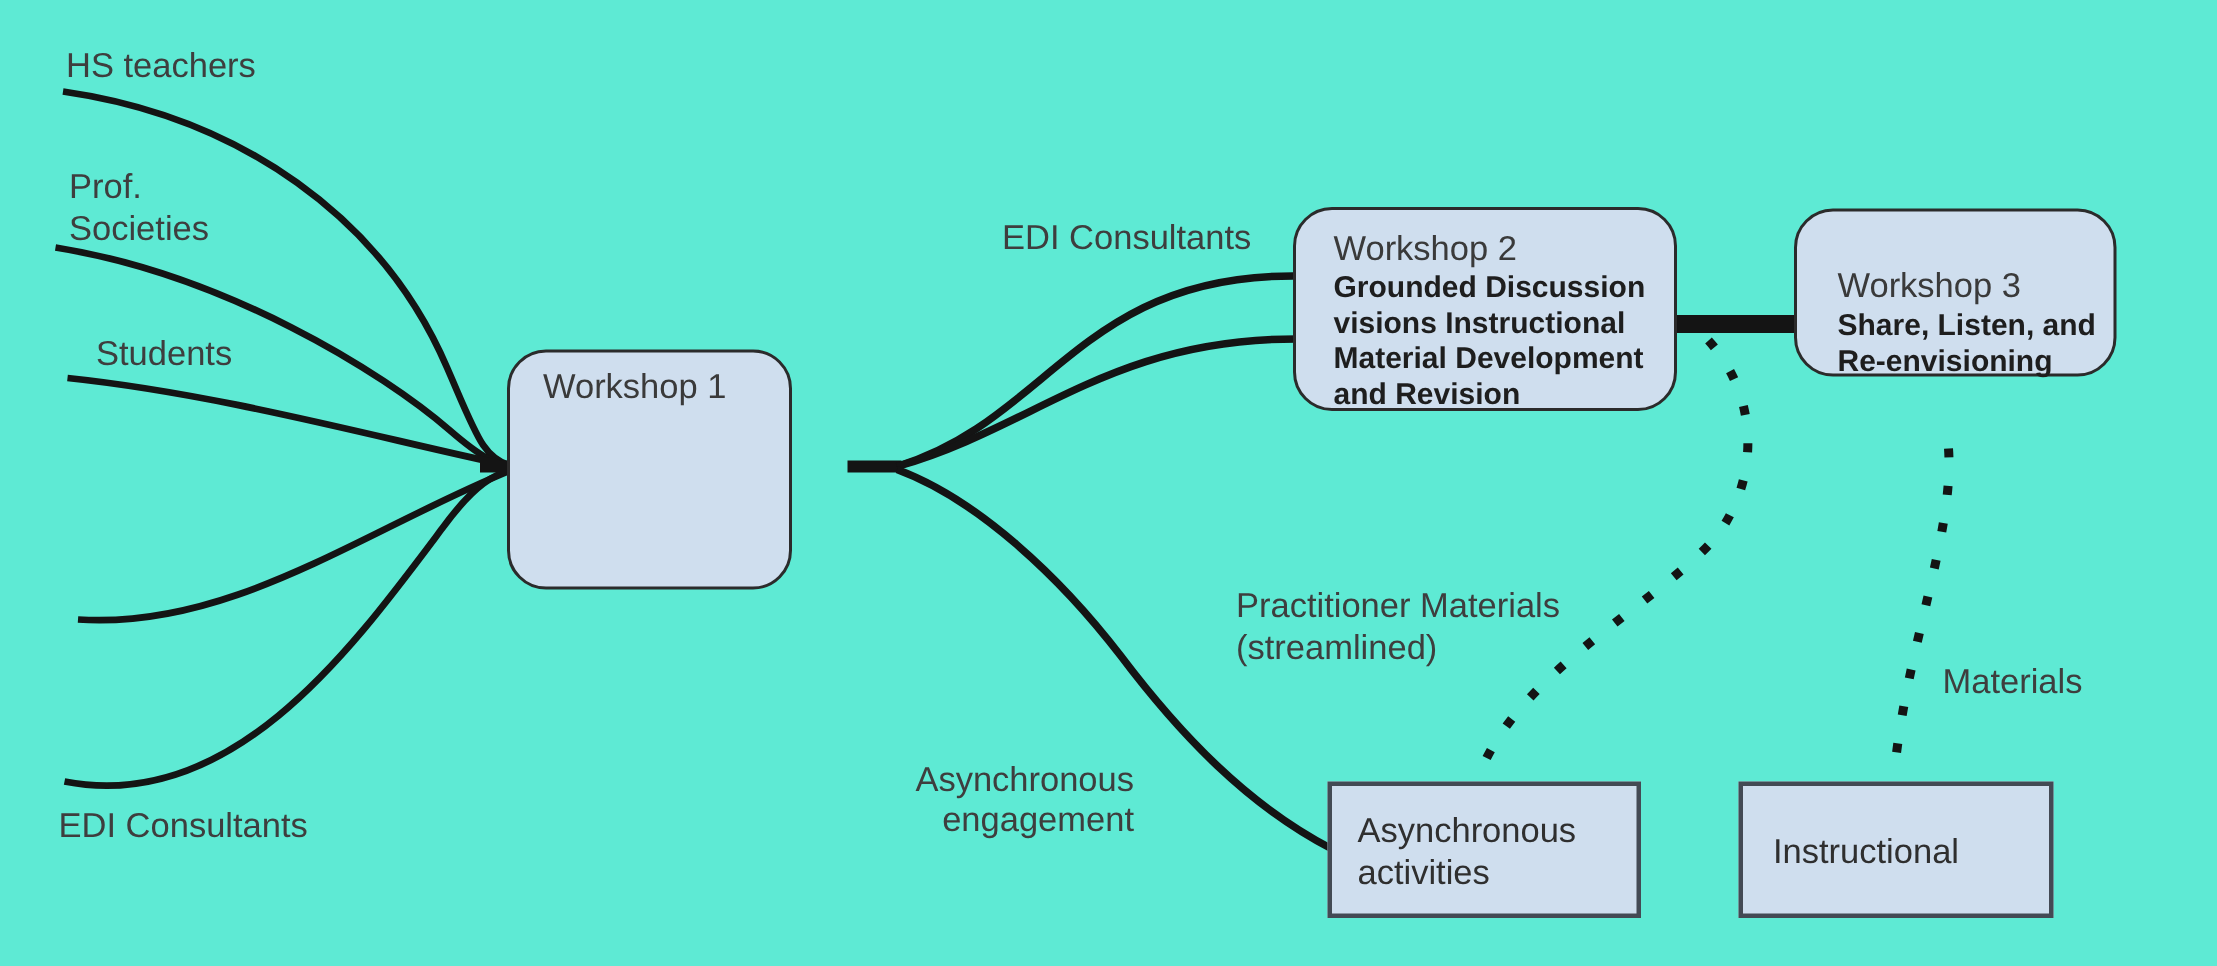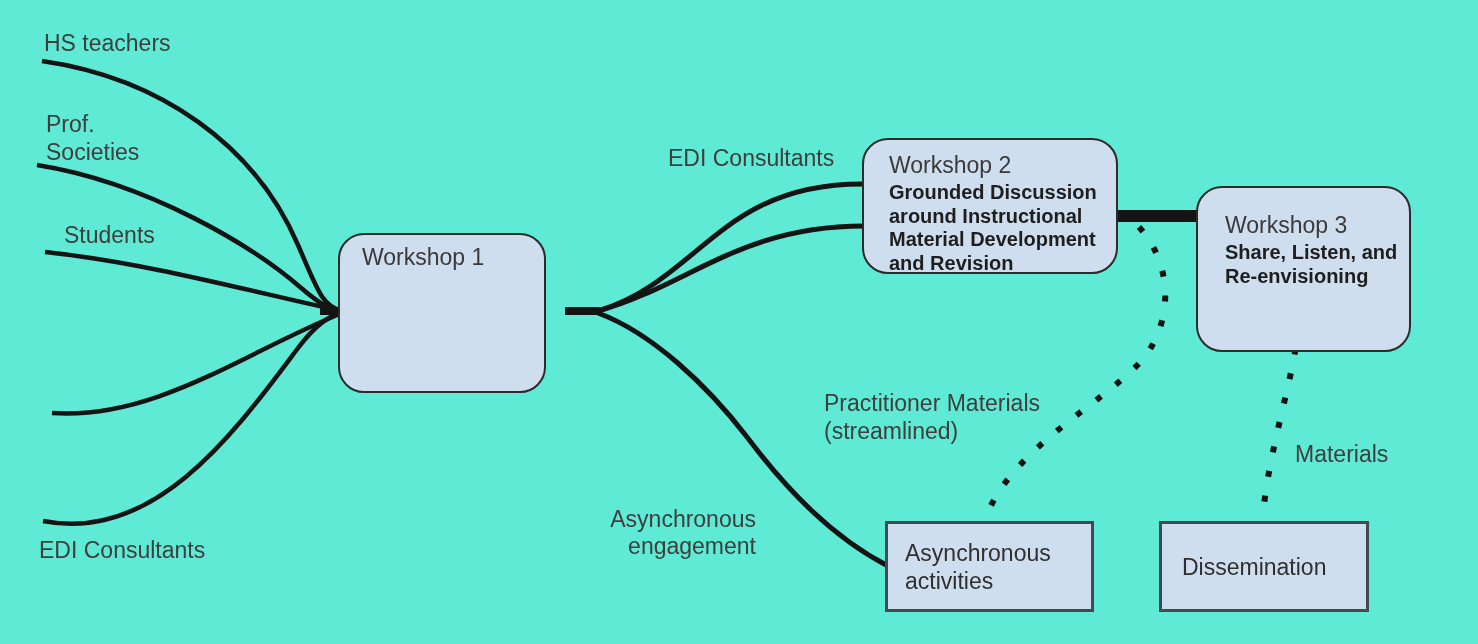--- a/index.html
+++ b/index.html
@@ -36,23 +36,23 @@
     font-size:23px;line-height:27px;color:#3a3a3a;margin-bottom:2px;
   }
   .node .body{
     font-weight:bold;font-size:20px;line-height:23.5px;color:#1e1e1e;
     white-space:pre-line;
   }
   .node .sq-label{
     font-size:23px;line-height:28px;color:#2f2f2f;white-space:pre-line;
   }
   
-  #w1{left:338px;top:233px;width:208px;height:160px;padding:9px 16px 0 22px;}
+  #w1{left:338px;top:233px;width:190px;height:160px;padding:9px 16px 0 22px;}
   #w2{left:862px;top:138px;width:256px;height:136px;padding:12px 10px 0 25px;}
-  #w3{left:1196px;top:139px;width:215px;height:166px;padding:24px 10px 0 27px;margin-top:47px;}
+  #w3{left:1196px;top:139px;width:215px;height:112px;padding:36px 10px 0 27px;}
   #async{left:885px;top:521px;width:209px;height:91px;padding-left:17px;}
   #dissem{left:1159px;top:521px;width:210px;height:91px;padding-left:20px;}
   
   #lbl-hs{left:44px;top:29px;}
   #lbl-prof{left:46px;top:110px;}
   #lbl-students{left:64px;top:221px;}
   #lbl-college{left:46px;top:344px;}
   #lbl-edi-left{left:39px;top:536px;}
   #lbl-edi-mid{left:668px;top:144px;}
   #lbl-icwg{left:598px;top:254px;width:246px;line-height:29px;}
@@ -95,31 +95,31 @@
   <div class="lbl" id="lbl-pract">Practitioner Materials
 (streamlined)</div>
   <div class="lbl" id="lbl-materials">Materials</div>
 
   <div class="node round" id="w1">
     <div class="title">Workshop 1</div>
   </div>
   <div class="node round" id="w2">
     <div class="title">Workshop 2</div>
     <div class="body">Grounded Discussion
-around Instructional
+visions Instructional
 Material Development
 and Revision</div>
   </div>
   <div class="node round" id="w3">
     <div class="title">Workshop 3</div>
     <div class="body">Share, Listen, and
 Re-envisioning</div>
   </div>
 
   <div class="node square" id="async">
     <div class="sq-label">Asynchronous
 activities</div>
   </div>
   <div class="node square" id="dissem">
-    <div class="sq-label">Dissemination</div>
+    <div class="sq-label">Instructional</div>
   </div>
 
 </div>
 
 </body></html>

